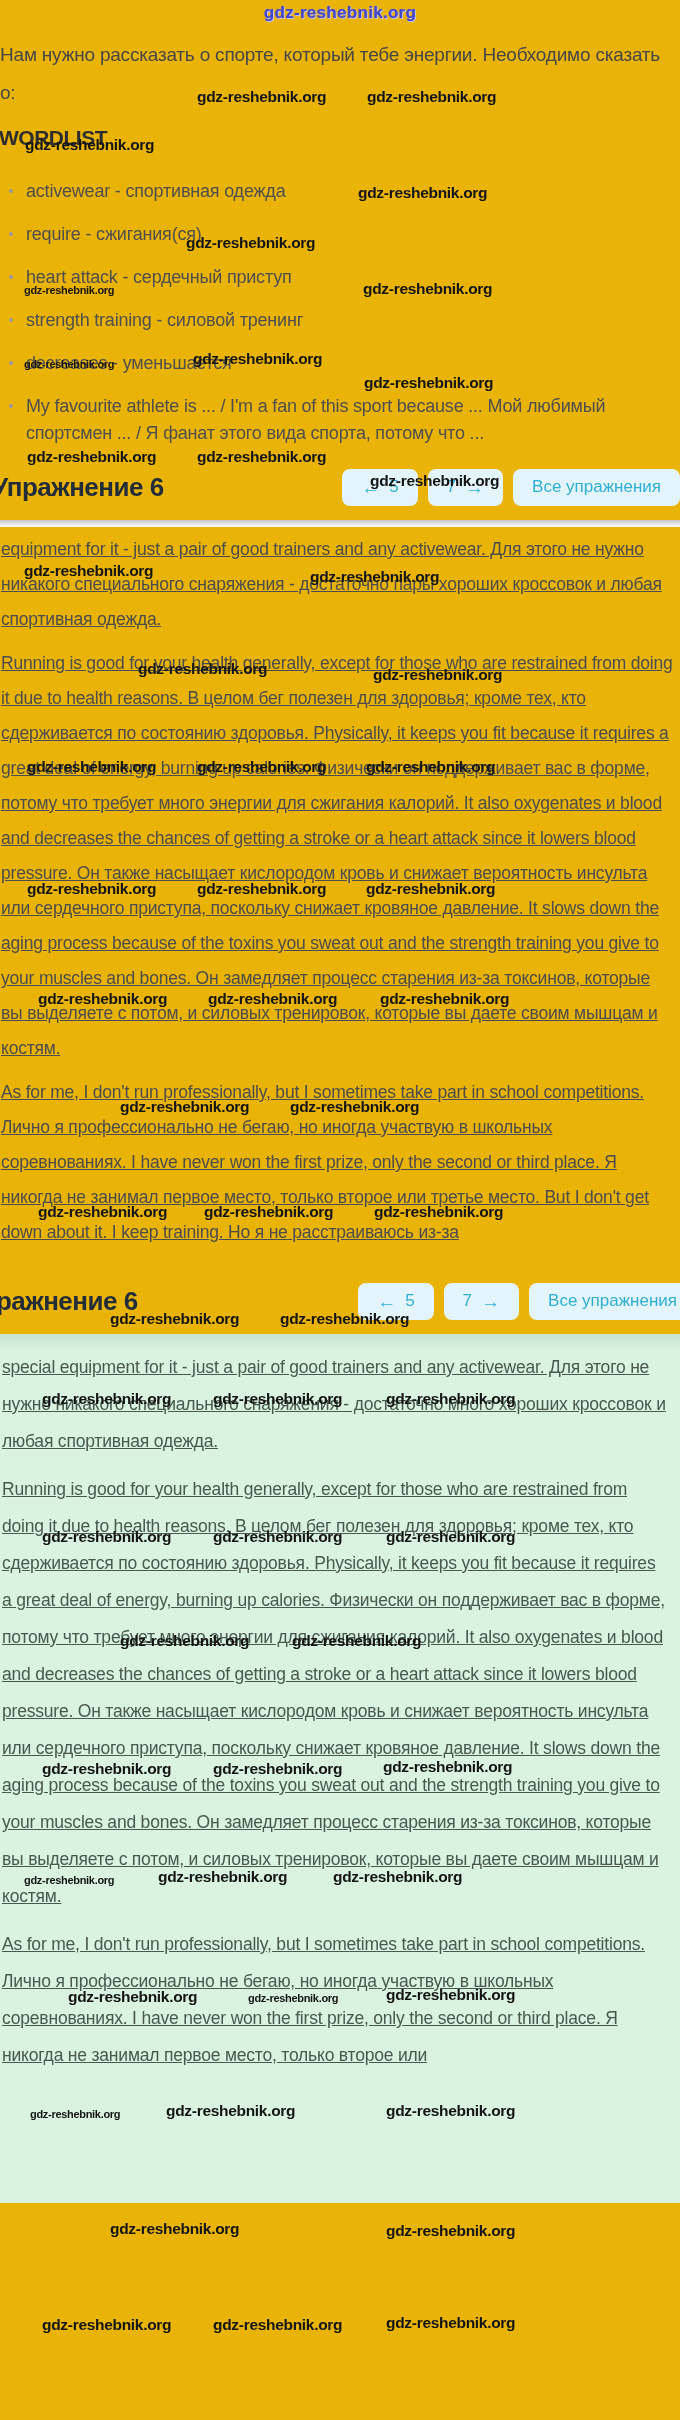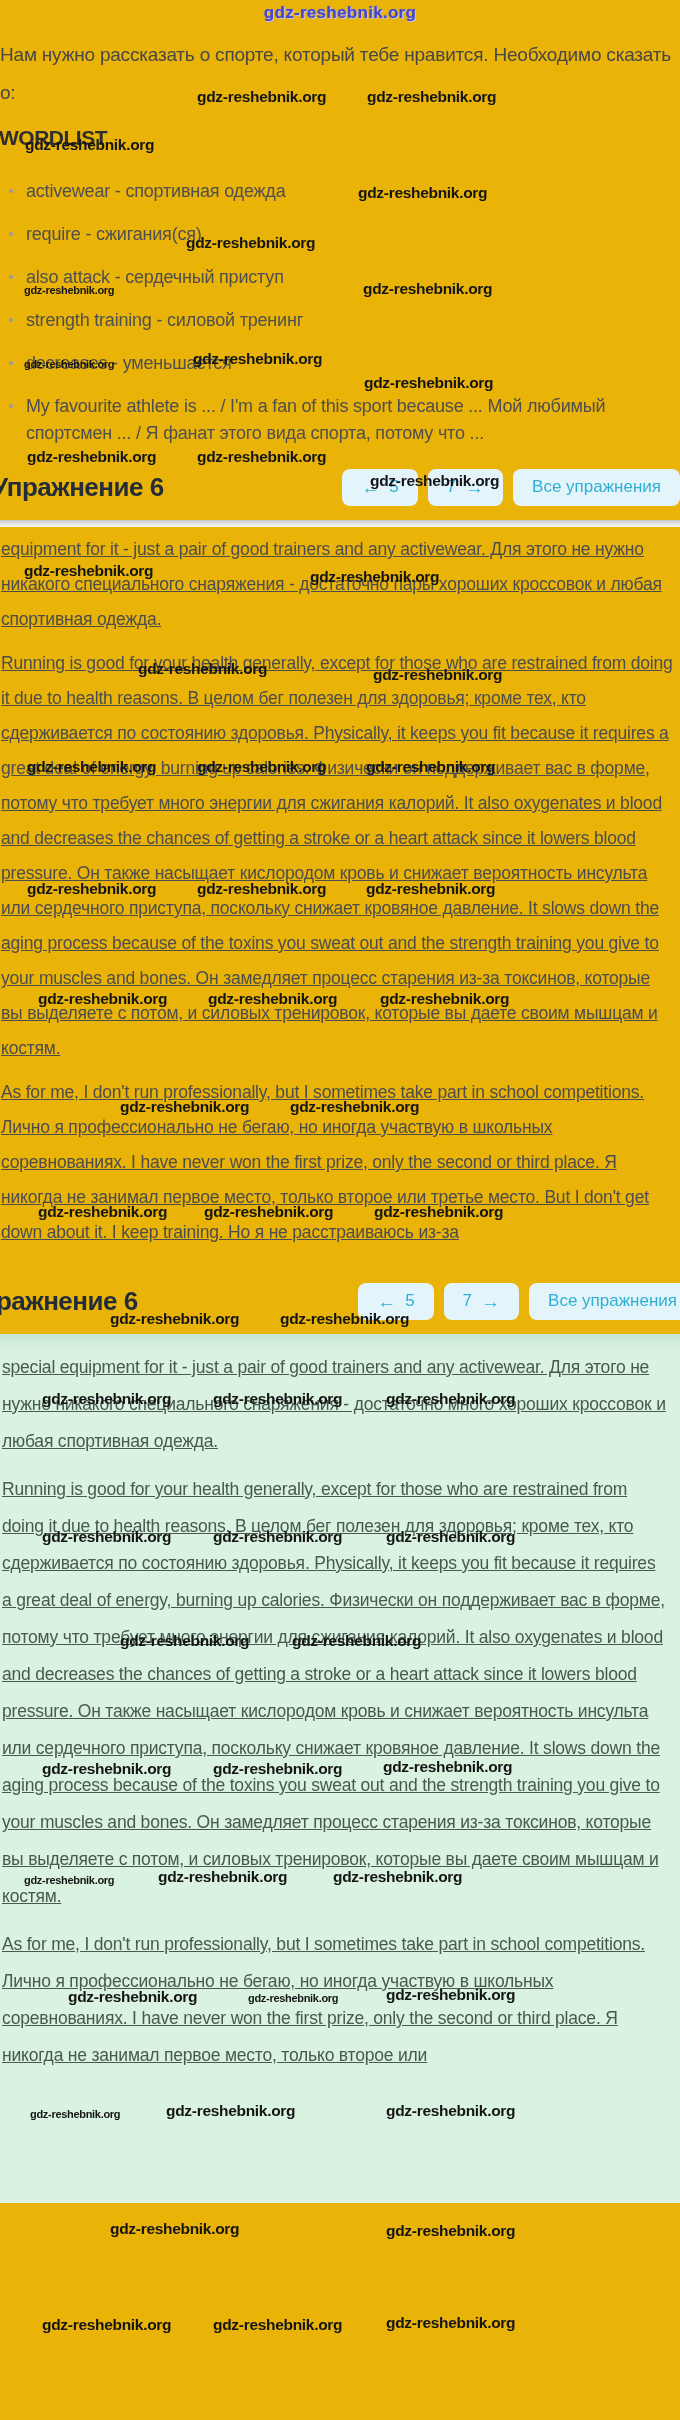--- a/index.html
+++ b/index.html
@@ -62,28 +62,28 @@
   .wm{font-size:15.5px;}
   .wm-sm{font-size:11px;}
 </style>
 </head>
 <body>
 
 <div class="page">
 
   <div class="logo">gdz-reshebnik.org</div>
 
-  <p class="intro">Нам нужно рассказать о спорте, который тебе нравится. Необходимо сказать о:</p>
+  <p class="intro">Нам нужно рассказать о спорте, который тебе энергии. Необходимо сказать о:</p>
 
   <h2 class="wordlist-title">WORDLIST</h2>
 
   <ul class="wordlist">
     <li>activewear - спортивная одежда</li>
     <li>require - сжигания(ся)</li>
-    <li>also attack - сердечный приступ</li>
+    <li>heart attack - сердечный приступ</li>
     <li>strength training - силовой тренинг</li>
     <li>decreases - уменьшается</li>
     <li>My favourite athlete is ... / I'm a fan of this sport because ... Мой любимый спортсмен ... / Я фанат этого вида спорта, потому что ...</li>
   </ul>
 
   <div class="ex-header first">
     <div class="ex-title">Упражнение 6</div>
     <div class="ex-nav">
       <button class="btn">
         <span class="arrow">←</span>

